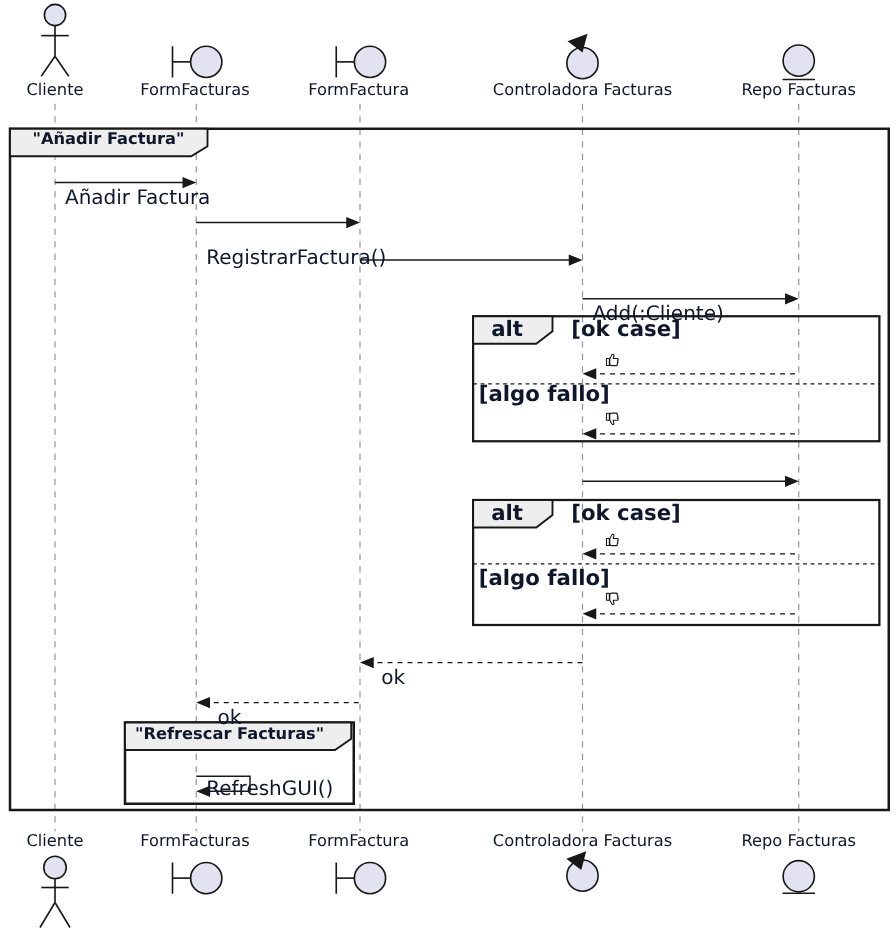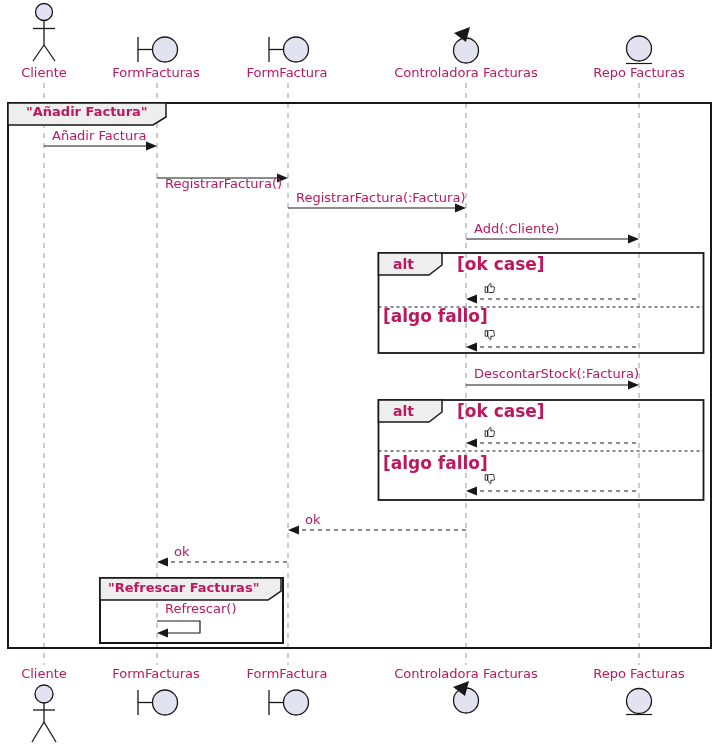--- a/index.html
+++ b/index.html
@@ -1,23 +1,23 @@
 <!DOCTYPE html>
 <html><head>
 <meta charset="utf-8">
 <style>
   html,body{margin:0;padding:0;background:#fff;}
   .canvas{position:relative;width:717px;height:748px;background:#fff;overflow:hidden;
-          font-family:"DejaVu Sans","Liberation Sans",sans-serif;color:#be185d;}
+          font-family:"DejaVu Sans","Liberation Sans",sans-serif;color:#0f172a;}
   svg.layer{position:absolute;left:0;top:0;}
   .plabel{position:absolute;font-size:13px;line-height:14px;white-space:nowrap;
           transform:translateX(-50%);text-align:center;}
-  .mlabel{position:absolute;font-size:13px;line-height:14px;white-space:nowrap;}
+  .mlabel{position:absolute;font-size:16px;line-height:14px;white-space:nowrap;margin-top:22px;}
   .ftitle{position:absolute;font-size:13px;line-height:14px;font-weight:bold;white-space:nowrap;}
-  .fragop{position:absolute;font-size:14px;line-height:14px;font-weight:bold;white-space:nowrap;}
+  .fragop{position:absolute;font-size:17px;line-height:14px;font-weight:bold;white-space:nowrap;}
   .guard{position:absolute;font-size:17px;line-height:12px;font-weight:bold;white-space:nowrap;}
 </style>
 </head>
 <body>
 
 <div class="canvas">
 
   <svg class="layer" width="717" height="748" viewBox="0 0 717 748">
 
     <g stroke="#999999" stroke-width="1" stroke-dasharray="5,5">
@@ -182,28 +182,26 @@
 
   <div class="fragop" style="left:393px;top:257px">alt</div>
   <div class="guard" style="left:457px;top:258px">[ok case]</div>
   <div class="guard" style="left:383px;top:310px">[algo fallo]</div>
   <div class="fragop" style="left:393px;top:404px">alt</div>
   <div class="guard" style="left:457px;top:405px">[ok case]</div>
   <div class="guard" style="left:383px;top:457px">[algo fallo]</div>
 
   <div class="mlabel" style="left:52px;top:129px">Añadir Factura</div>
   <div class="mlabel" style="left:165px;top:177px">RegistrarFactura()</div>
-  <div class="mlabel" style="left:296px;top:191px">RegistrarFactura(:Factura)</div>
   <div class="mlabel" style="left:474px;top:222px">Add(:Cliente)</div>
 
-  <div class="mlabel" style="left:474px;top:367px">DescontarStock(:Factura)</div>
 
   <div class="mlabel" style="left:305px;top:513px">ok</div>
   <div class="mlabel" style="left:174px;top:545px">ok</div>
-  <div class="mlabel" style="left:165px;top:602px">Refrescar()</div>
+  <div class="mlabel" style="left:165px;top:602px">RefreshGUI()</div>
 
   <div class="plabel" style="left:44px;top:667px">Cliente</div>
   <div class="plabel" style="left:156px;top:667px">FormFacturas</div>
   <div class="plabel" style="left:287px;top:667px">FormFactura</div>
   <div class="plabel" style="left:466px;top:667px">Controladora Facturas</div>
   <div class="plabel" style="left:639px;top:667px">Repo Facturas</div>
 
 </div>
 
 </body></html>

